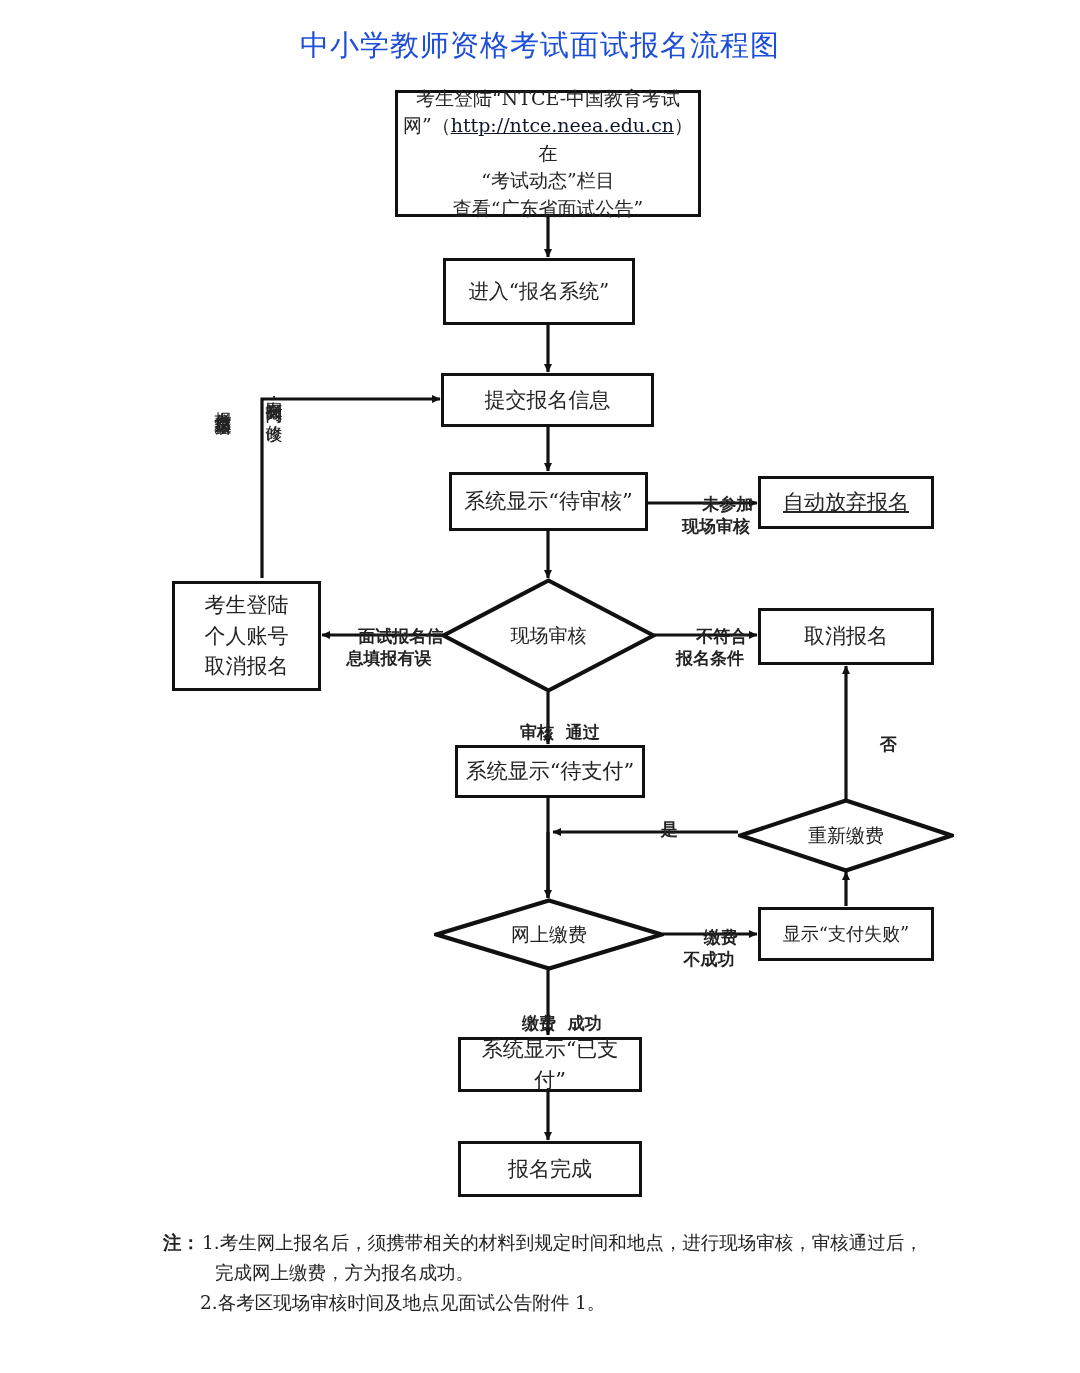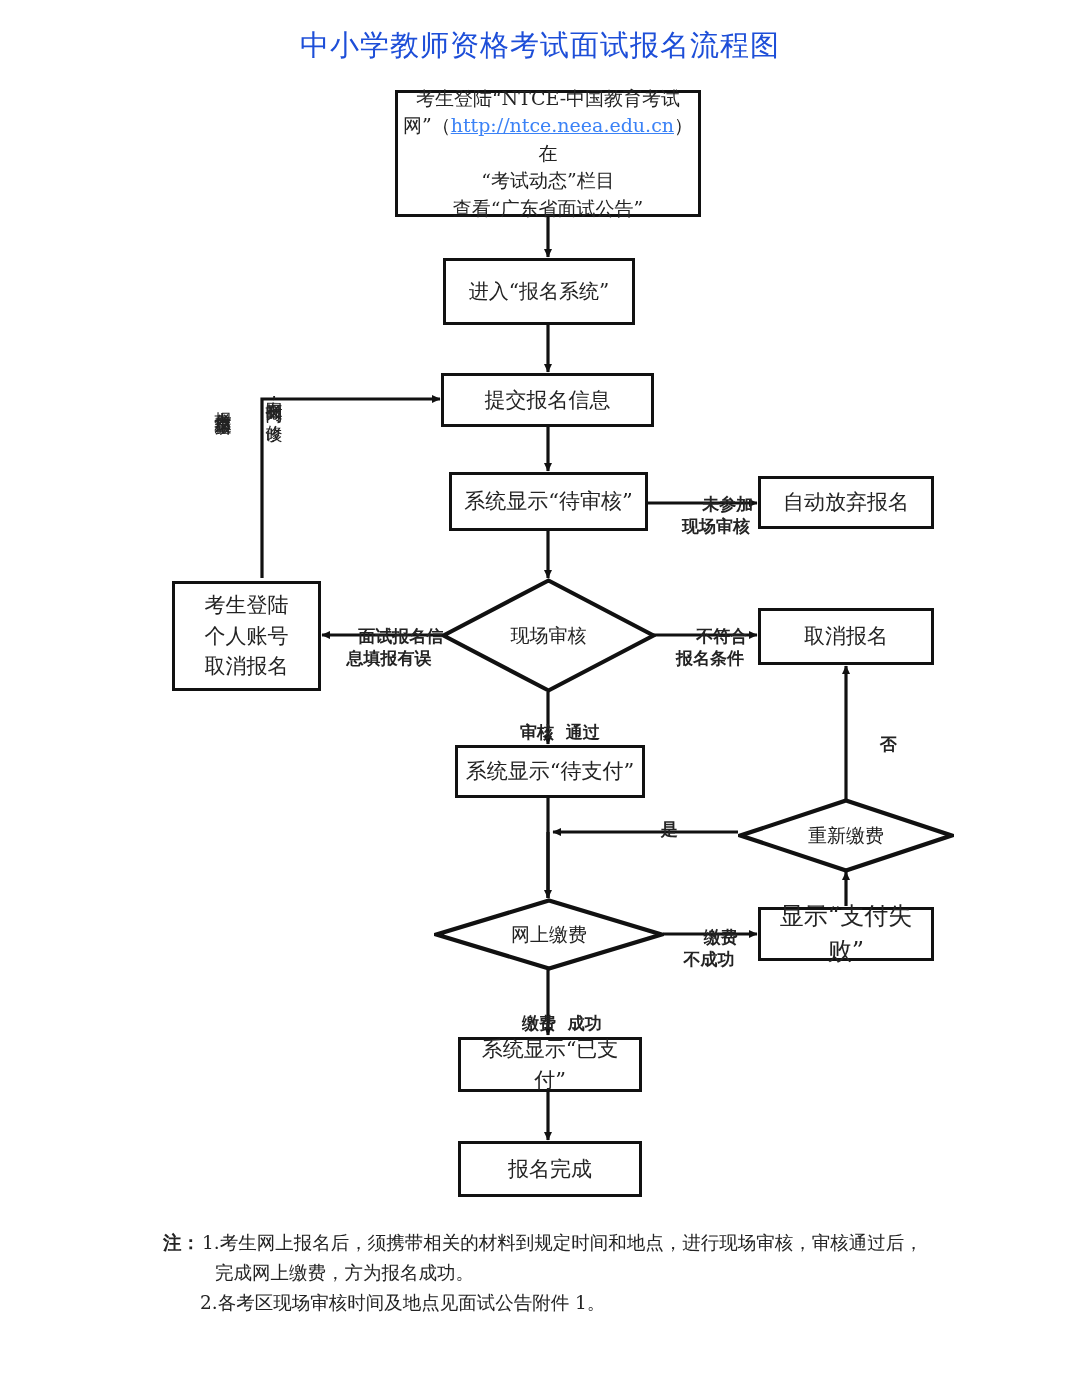--- a/index.html
+++ b/index.html
@@ -96,21 +96,21 @@
     font-size: 17px;
     line-height: 1.2;
     color: #232323;
     writing-mode: vertical-rl;
     text-orientation: upright;
     letter-spacing: 1px;
     white-space: nowrap;
   }
 
   .link {
-    color: #3b82f6;
+    color: #0f172a;
     text-decoration: underline;
   }
 
   
   .notes {
     position: absolute;
     left: 163px;
     top: 1228px;
     width: 840px;
     font-size: 18.5px;
@@ -193,21 +193,21 @@
   </div>
 
   <div class="node" style="left:441px; top:373px; width:213px; height:54px; font-size:21px;">
     <span>提交报名信息</span>
   </div>
 
   <div class="node" style="left:449px; top:472px; width:199px; height:59px; font-size:21px;">
     <span>系统显示“待审核”</span>
   </div>
 
-  <div class="node" style="left:758px; top:476px; width:176px; height:53px; font-size:21px;">
+  <div class="node" style="left:758px; top:476px; width:176px; height:53px; font-size:21px;text-decoration:underline;">
     <span>自动放弃报名</span>
   </div>
 
   <div class="node" style="left:758px; top:608px; width:176px; height:57px; font-size:21px;">
     <span>取消报名</span>
   </div>
 
   <div class="node" style="left:172px; top:581px; width:149px; height:110px; font-size:21px; white-space:pre-line;">
     <span>考生登陆
 个人账号
@@ -232,21 +232,21 @@
     <span class="dlabel">重新缴费</span>
   </div>
 
   <div class="diamond" style="left:434px; top:898px; width:230px; height:73px;">
     <svg class="dshape" viewBox="0 0 230 73" preserveAspectRatio="none">
       <polygon points="115,2.5 227.5,36.5 115,70.5 2.5,36.5" fill="#ffffff" stroke="#111111" stroke-width="4.2"></polygon>
     </svg>
     <span class="dlabel">网上缴费</span>
   </div>
 
-  <div class="node" style="left:758px; top:907px; width:176px; height:54px; font-size:24px;">
+  <div class="node" style="left:758px; top:907px; width:176px; height:54px; font-size:18px;">
     <span>显示“支付失败”</span>
   </div>
 
   <div class="node" style="left:458px; top:1037px; width:184px; height:55px; font-size:21px;">
     <span>系统显示“已支付”</span>
   </div>
 
   <div class="node" style="left:458px; top:1141px; width:184px; height:56px; font-size:21px;">
     <span>报名完成</span>
   </div>

